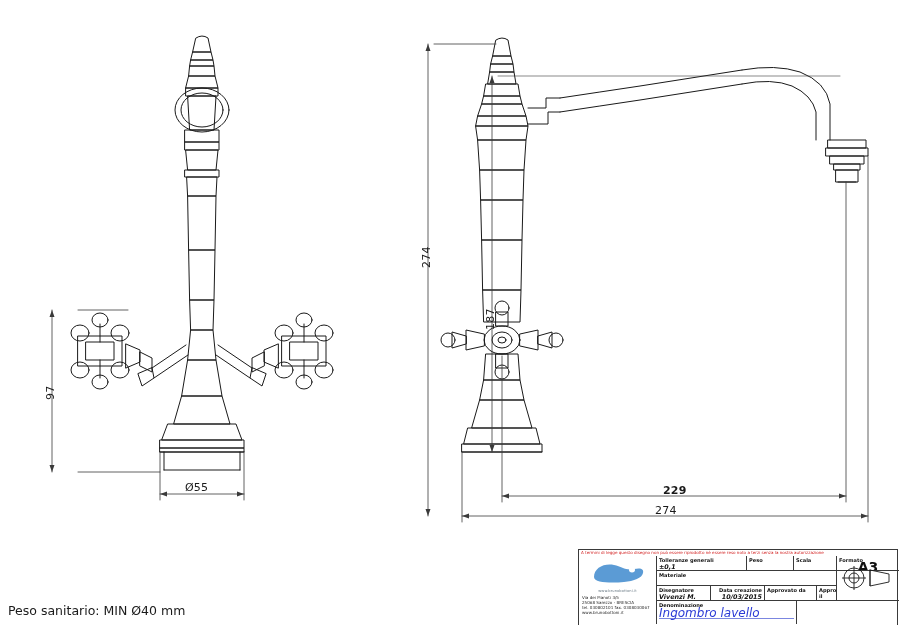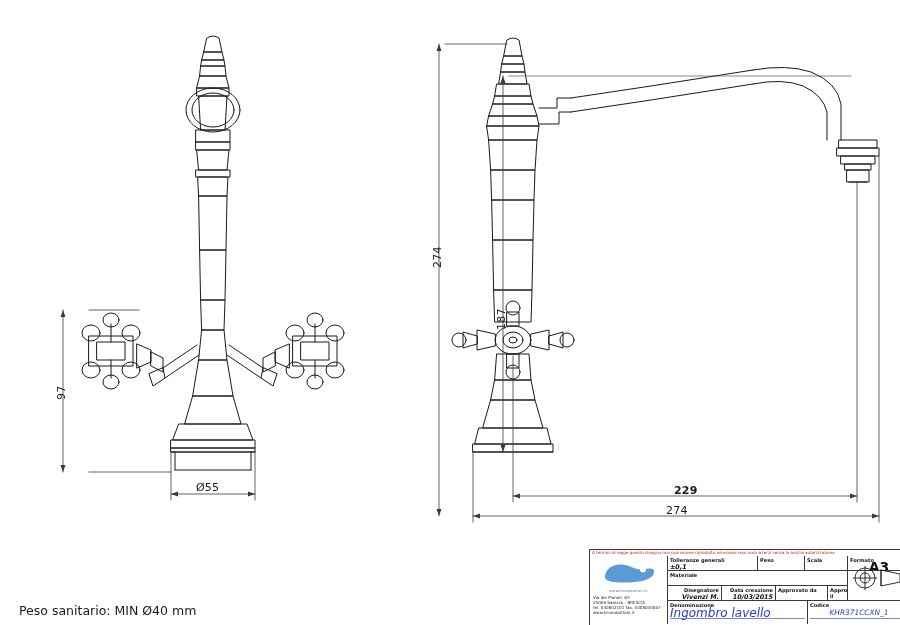--- a/index.html
+++ b/index.html
@@ -1,21 +1,21 @@
 <!DOCTYPE html>
 <html><head>
 <meta charset="utf-8">
 <style>
   html,body{margin:0;padding:0;background:#ffffff;}
   body{
     width:900px;height:625px;position:relative;overflow:hidden;
     font-family:"DejaVu Sans","Liberation Sans",sans-serif;
     color:#1a1a1a;
   }
-  .sheet{position:absolute;inset:0;background:#fff;margin-left:11px;}
+  .sheet{position:absolute;inset:0;background:#fff;}
 
   
   .svg-layer{position:absolute;left:0;top:0;width:900px;height:625px;}
 
   
   .dim{
     position:absolute;font-size:11px;letter-spacing:.2px;
     color:#1a1a1a;white-space:nowrap;
   }
   .dim.vert{transform:rotate(-90deg);transform-origin:left top;}
@@ -307,21 +307,21 @@
           <g fill="none" stroke="#1a1a1a" stroke-width="0.9">
             <circle cx="15" cy="13" r="10"></circle>
             <circle cx="15" cy="13" r="5"></circle>
             <path d="M15,1 L15,25 M3,13 L27,13"></path>
             <path d="M31,5 L50,9 L50,17 L31,21 Z"></path>
             <path d="M31,5 L31,21"></path>
           </g>
         </svg>
       </div>
 
-      <div class="cell" style="left:78px;top:30px;width:54px;height:15px;text-align:right;">
+      <div class="cell" style="left:78px;top:30px;width:54px;height:15px;">
         <span class="lab">Disegnatore</span>
         <span class="val">Vivenzi M.</span>
       </div>
 
       <div class="cell" style="left:132px;top:30px;width:54px;height:15px;text-align:right;">
         <span class="lab">Data creazione</span>
         <span class="val">10/03/2015</span>
       </div>
 
       <div class="cell" style="left:186px;top:30px;width:52px;height:15px;">
@@ -332,21 +332,17 @@
       <div class="cell" style="left:238px;top:30px;width:20px;height:15px;">
         <span class="lab">Approvato il</span>
         <span class="val"></span>
       </div>
 
       <div class="cell nb-b" style="left:78px;top:45px;width:140px;height:23px;">
         <span class="lab">Denominazione</span>
         <span class="denom-val under">Ingombro lavello</span>
       </div>
 
-      <div class="cell nb-b nb-r" style="left:218px;top:45px;width:102px;height:23px;">
-        <span class="lab">Codice</span>
-        <span class="code-val under">KHR371CCXN_1</span>
-      </div>
 
     </div>
   </div>
 
 </div>
 
 </body></html>

